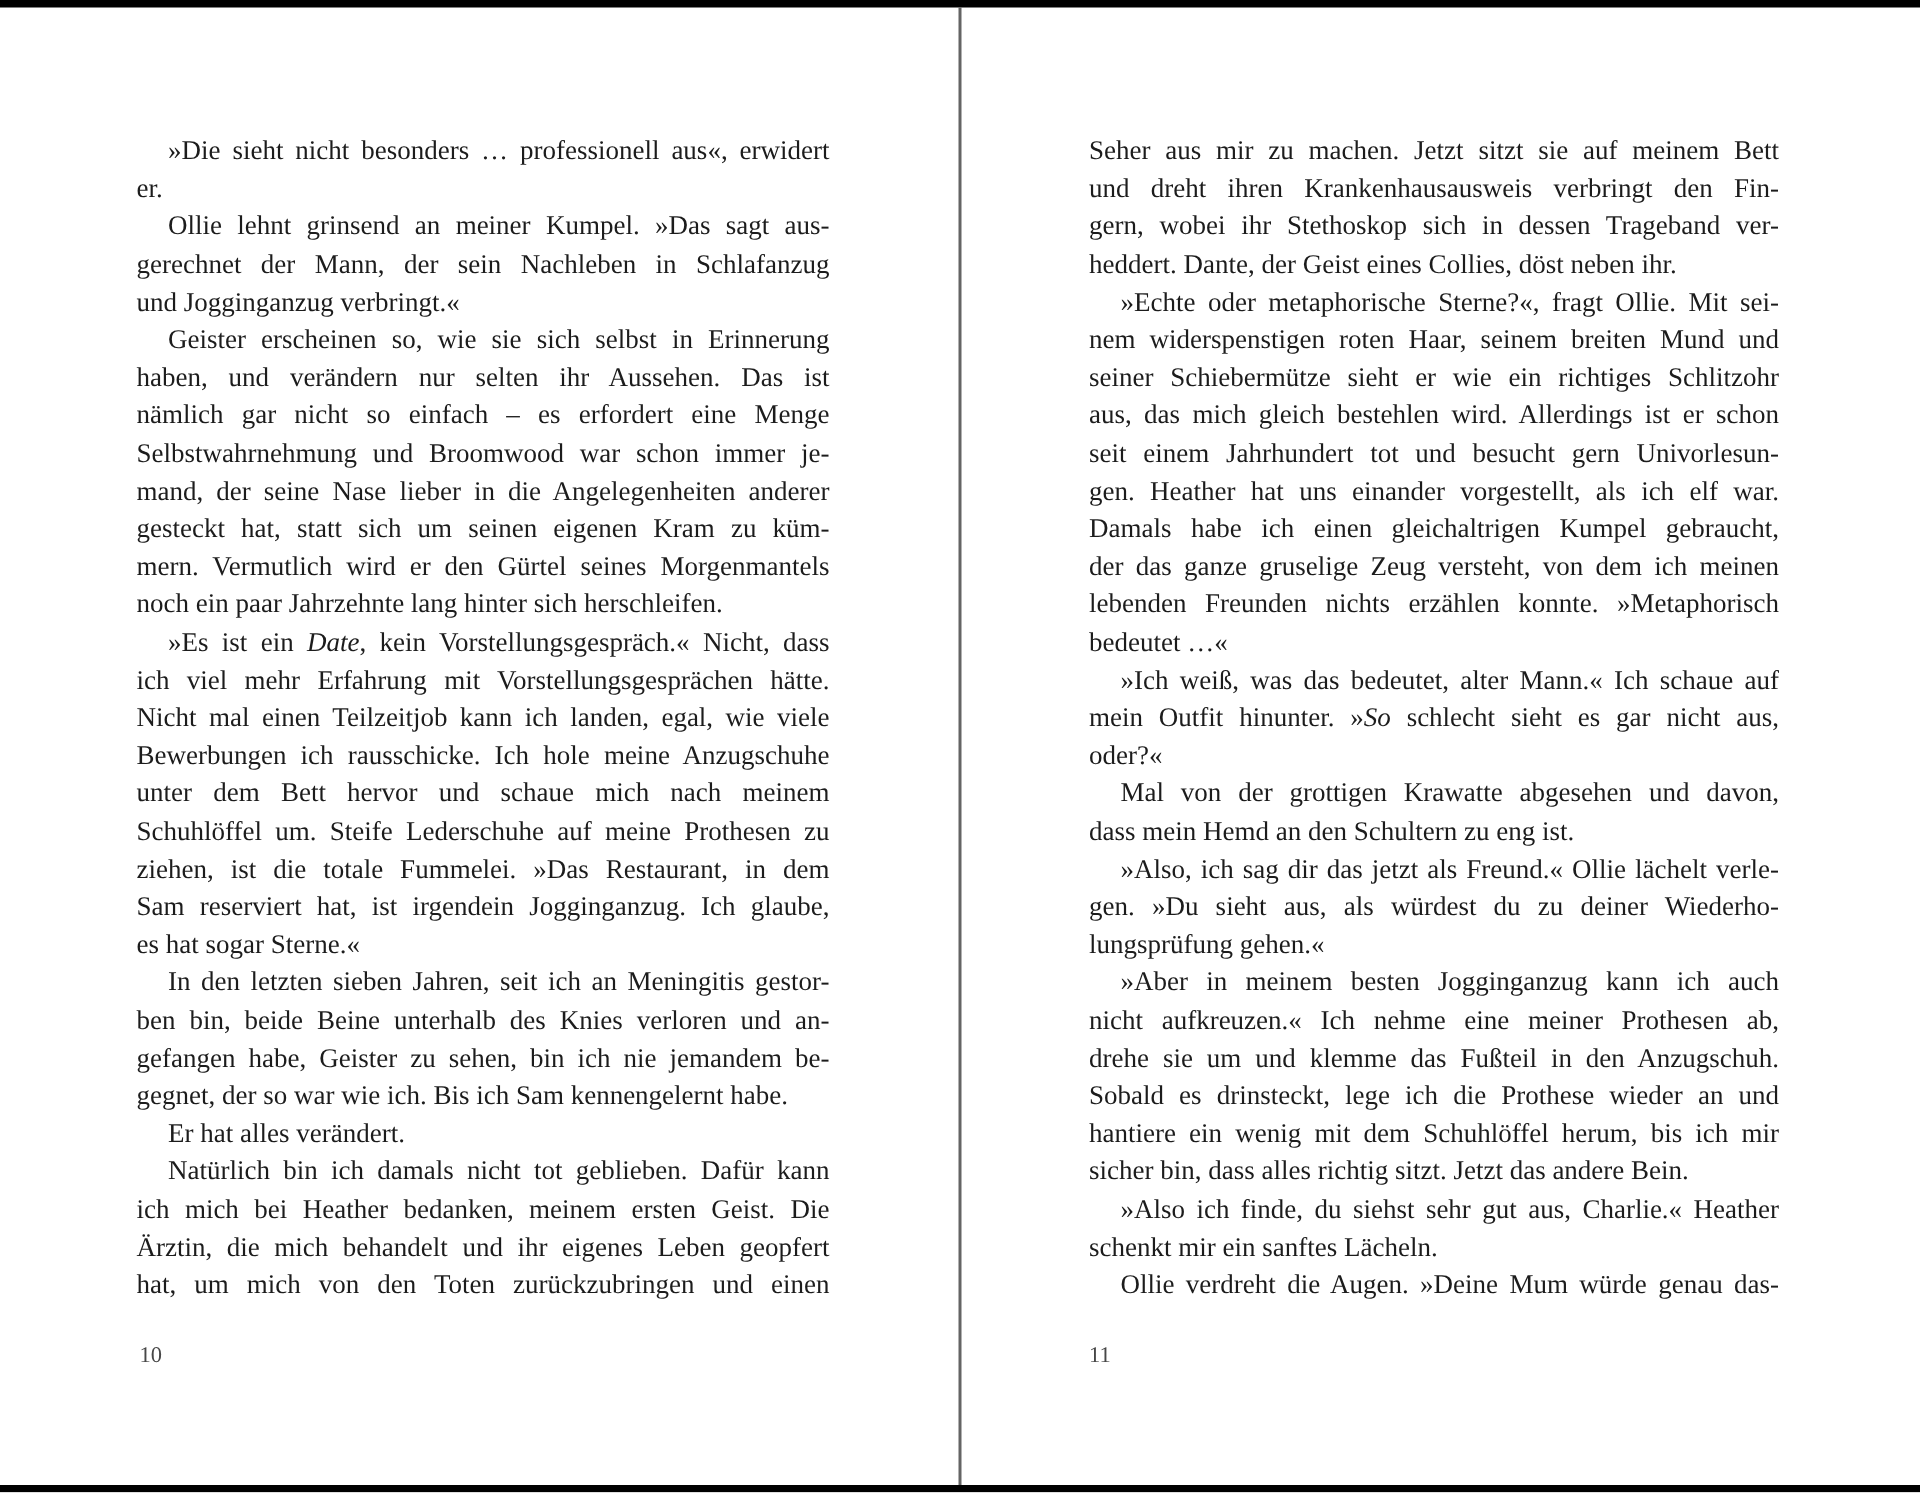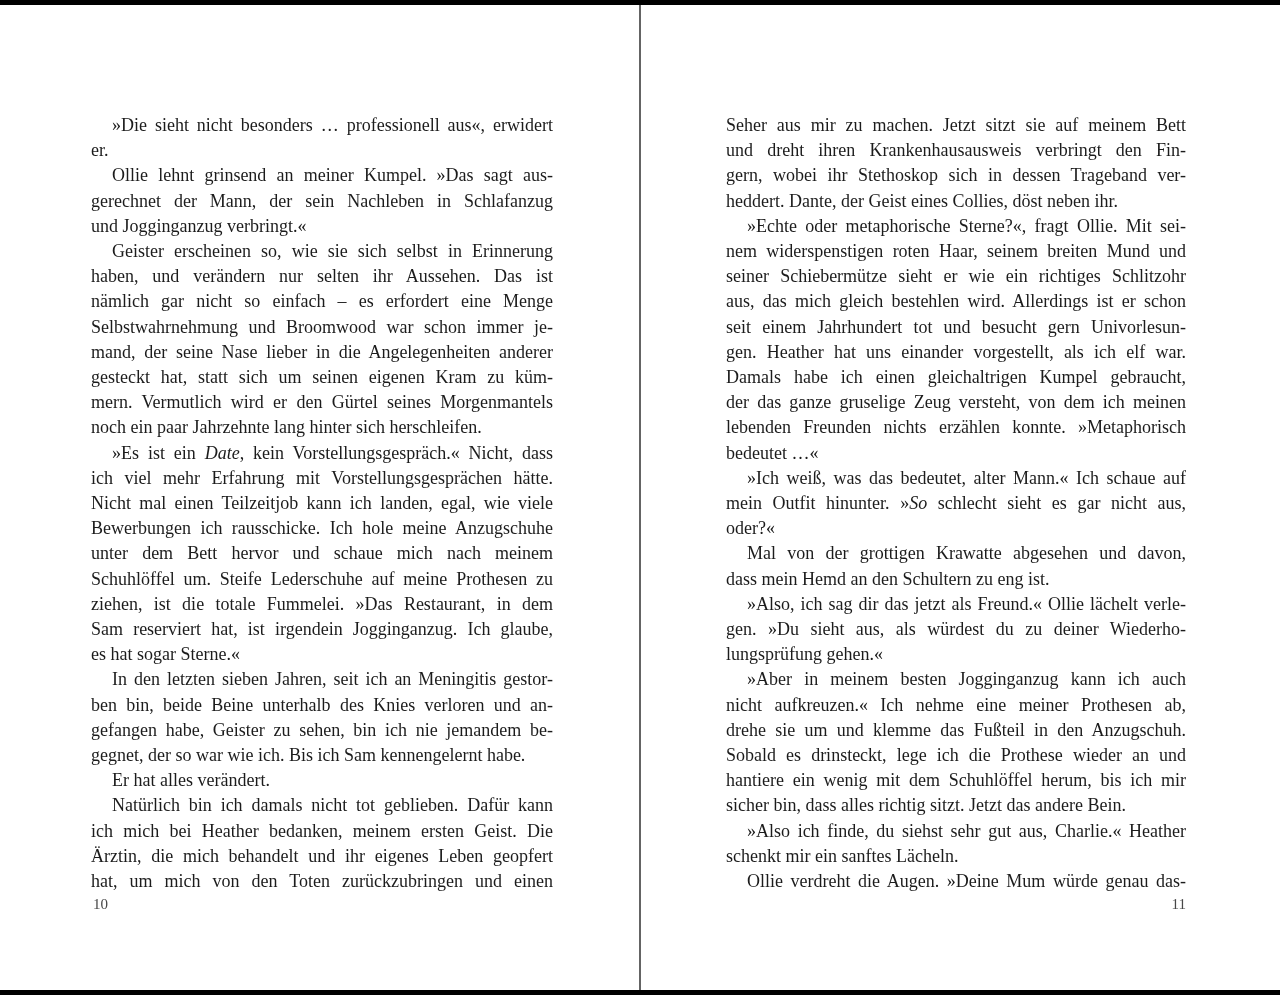--- a/index.html
+++ b/index.html
@@ -32,40 +32,39 @@
     width: 2px;
     background: #646464;
   }
   .text-block {
     position: absolute;
     top: 88px;
     font-size: 18px;
     line-height: 25.2px;
     color: #1c1c1c;
     letter-spacing: 0;
-    margin-top: 25px;
   }
   #left-lines  { left: 91px;  width: 462px; }
   #right-lines { left: 726px; width: 460px; }
   .line {
     text-align: justify;
     text-align-last: justify;
     white-space: normal;
   }
   .line.end { text-align-last: left; }
   .line.indent { text-indent: 21px; }
   .pagenum {
     position: absolute;
     top: 894px;
     font-size: 15px;
     line-height: 20px;
     color: #474747;
   }
   .pagenum.left-num  { left: 93px; }
-  .pagenum.right-num { left: 726px; width: 460px; text-align: right; }
+  .pagenum.right-num { left: 726px; width: 460px; }
 </style>
 </head>
 <body>
 
 <div class="spread">
   <div class="bar top"></div>
 
   <section>
     <div class="text-block" id="left-lines">
         <div class="line indent"><span>»Die sieht nicht besonders … professionell aus«, erwidert</span></div>

